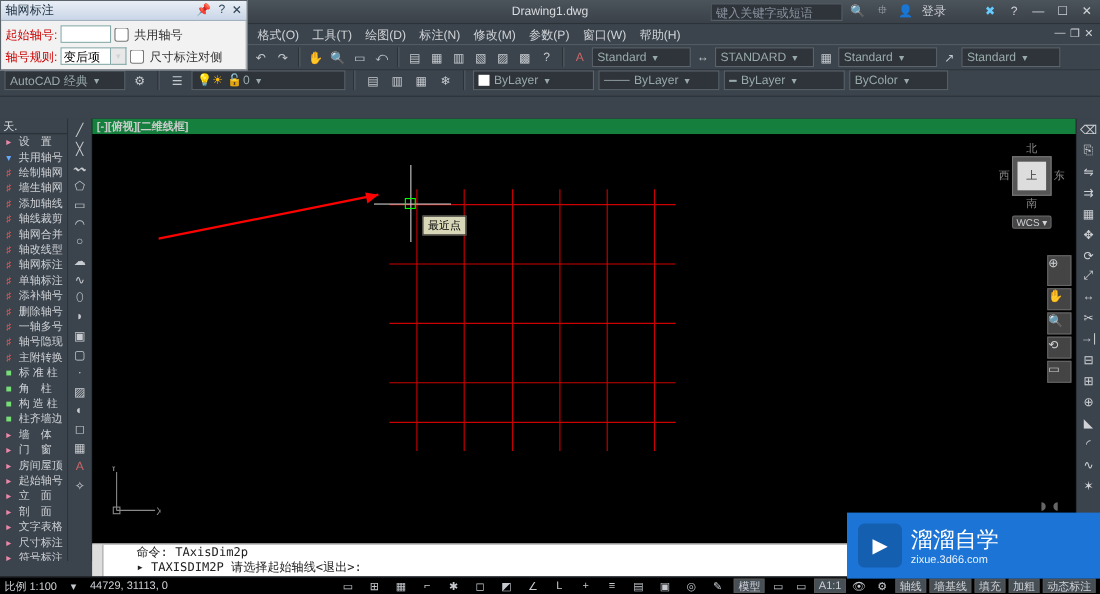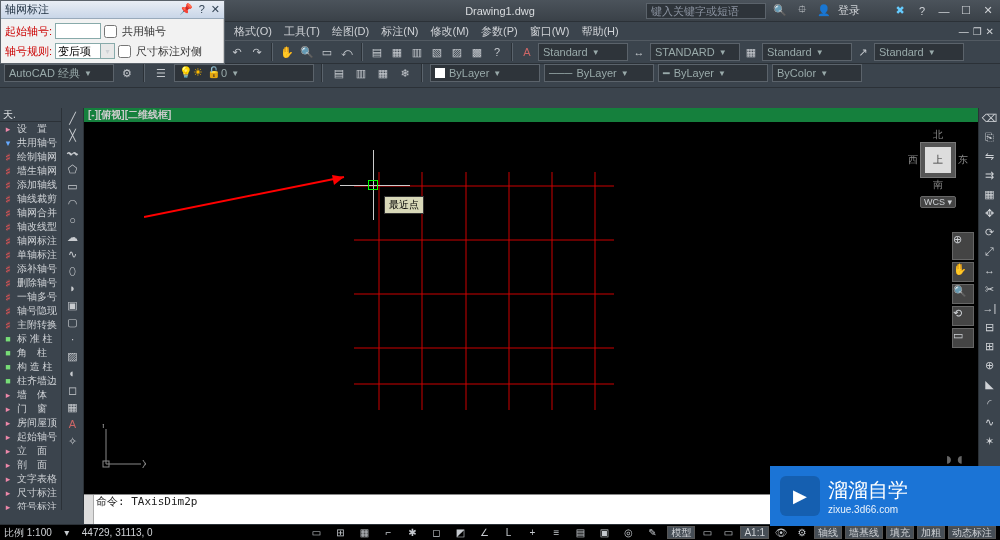--- a/index.html
+++ b/index.html
@@ -81,21 +81,21 @@
   .vc-face { width:26px; height:26px; background:#ddd; color:#333; display:flex; align-items:center; justify-content:center; font-size:10px;}
   .vc-dir { font-size:10px; color:#888;}
   .wcs-badge { margin-top:4px; background:#444; border:1px solid #666; font-size:9px; padding:0 3px; border-radius:2px; display:inline-block;}
   
   .model-tabs { height:16px; background:#3b444d; display:flex; align-items:end; padding-left:4px; border-top:1px solid #2b3137;}
   .mt-btn { font-size:9px; padding:0 3px; color:#aaa;}
   .mt-tab { font-size:10px; padding:0 8px; background:#2b3137; margin-right:1px; border:1px solid #555; border-bottom:none;}
   .mt-tab.active { background:#555; color:#fff;}
   
   
-  .cmd-area { position:absolute; left:84px; right:0; bottom:14px; height:32px; background:#fff; border-top:1px solid #888; display:flex;}
+  .cmd-area { position:absolute; left:84px; right:0; bottom:14px; height:32px; background:#fff; border-top:1px solid #888; display:flex;gap:28px;}
   .cmd-handle { width:10px; background:#ddd; border-right:1px solid #aaa;}
   .cmd-lines { flex:1; font-family:Consolas,monospace; font-size:11px; color:#222; padding:0 2px; line-height:14px; overflow:hidden;}
   .cmd-scroll { width:16px; background:#eee; border-left:1px solid #ccc;}
 
   
   .statusbar { position:absolute; left:0; right:0; bottom:0; height:16px; background:#000000; display:flex; align-items:center; font-size:10px; color:#cfd2d6; padding:0 4px; gap:6px; border-top:1px solid #2b3137; white-space:nowrap;}
   .statusbar .sb-btn { padding:0 3px; border:1px solid #555; height:13px; display:flex; align-items:center; background:#464e56;}
   .statusbar .sb-sep { flex:1;}
   .statusbar .sb-right { display:flex; gap:3px; align-items:center;}
   
@@ -491,20 +491,21 @@
     <div class="tp-btn">◜</div>
     <div class="tp-btn">∿</div>
     <div class="tp-btn">✶</div>
   </div>
 </div>
 
 <div class="cmd-area">
   <div class="cmd-handle"></div>
   <div class="cmd-lines">
     <div>命令: TAxisDim2p</div>
+    <div>▸ <span>TAXISDIM2P 请选择起始轴线&lt;退出&gt;:</span></div>
   </div>
   <div class="cmd-scroll"></div>
 </div>
 
 <div class="statusbar">
   <span>比例 1:100</span>
   <span class="tb-btn">▾</span>
   <span>44729, 31113, 0</span>
   <span class="sb-sep"></span>
   <span class="tb-btn">▭</span>

